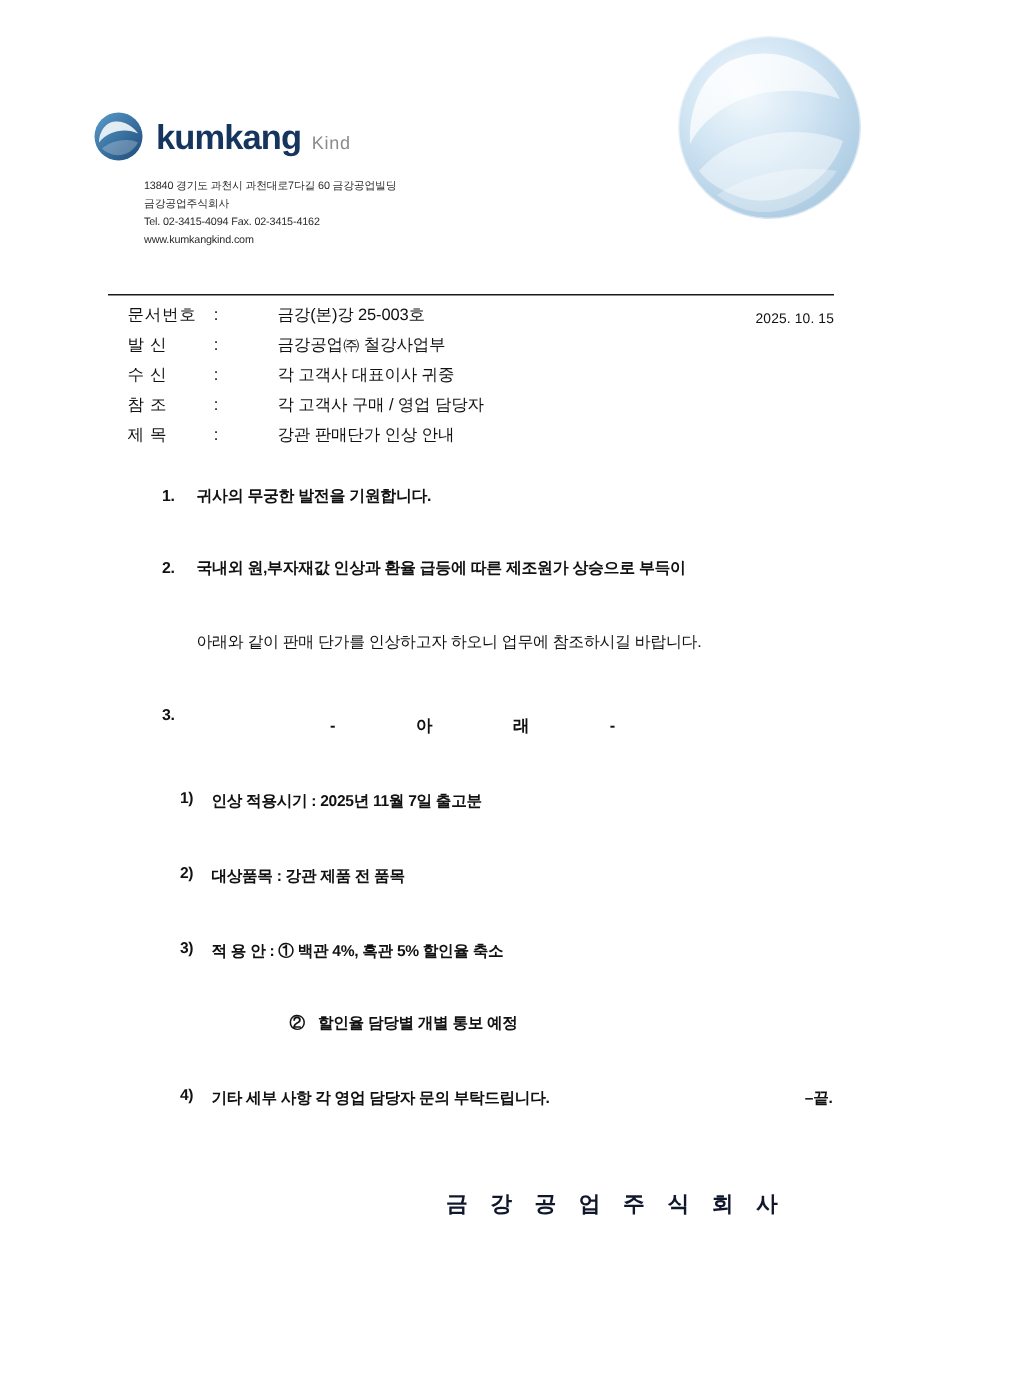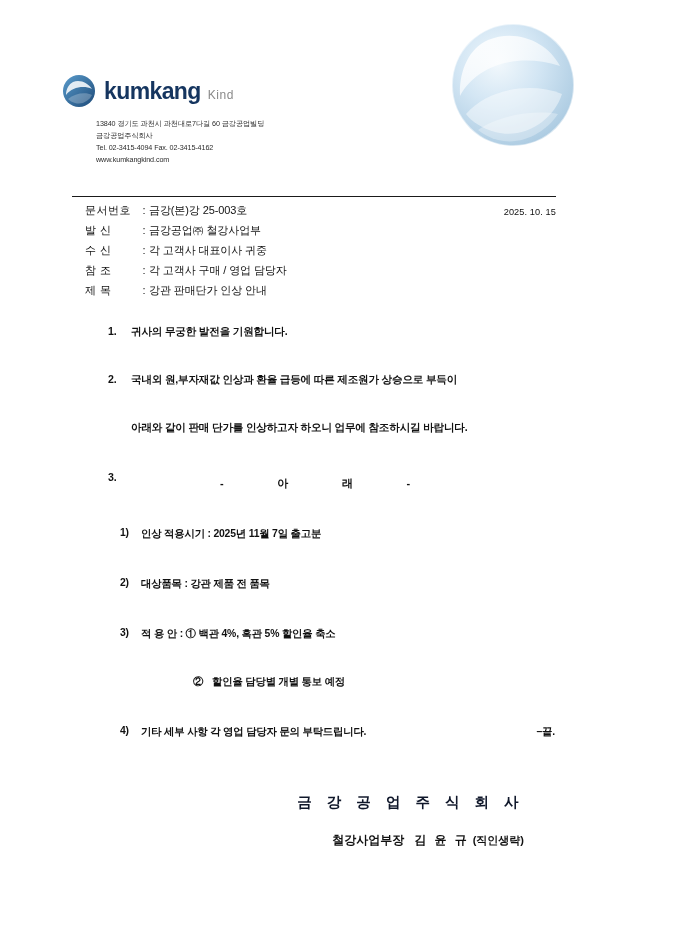--- a/index.html
+++ b/index.html
@@ -102,21 +102,21 @@
     align-items: baseline;
     height: 20px;
   }
   .meta-label {
     width: 54px;
     display: flex;
     justify-content: space-between;
     letter-spacing: 0.5px;
   }
   .meta-sep { width: 10px; text-align: center; }
-  .meta-value { white-space: nowrap; letter-spacing: -0.1px; }
+  .meta-value { white-space: nowrap; letter-spacing: -0.1px; margin-left: 36px; }
 
   .doc-date {
     position: absolute;
     right: 56px;
     top: 207px;
     font-size: 9.2px;
     color: #111;
     letter-spacing: 0.1px;
   }
 
@@ -139,21 +139,21 @@
   }
   .num-item .num {
     position: absolute;
     left: 108px;
     width: 20px;
   }
   .num-item.gap2 { margin-top: 37px; }
   .cont-line {
     padding-left: 131px;
     font-size: 10.6px;
-    font-weight: bold;
+    font-weight: normal;
     letter-spacing: -0.2px;
     color: #111;
     margin-top: 37px;
   }
 
   .ah-line {
     margin-top: 41px;
     padding-left: 220px;
     font-size: 11px;
     font-weight: bold;
@@ -369,20 +369,14 @@
     </div>
 
     <div class="sub-item">
       <span class="snum">4)</span>
       <span>기타 세부 사항 각 영업 담당자 문의 부탁드립니다.</span>
       <span class="tail">–끝.</span>
     </div>
   </div>
 
   <div class="sign-company">금 강 공 업 주 식 회 사</div>
-  <div class="sign-person">
-    <span>철강사업부장</span>
-    &nbsp;
-    <span class="name">김 윤 규</span>
-    <span class="seal">(직인생략)</span>
-  </div>
 
 </div>
 
 </body></html>

